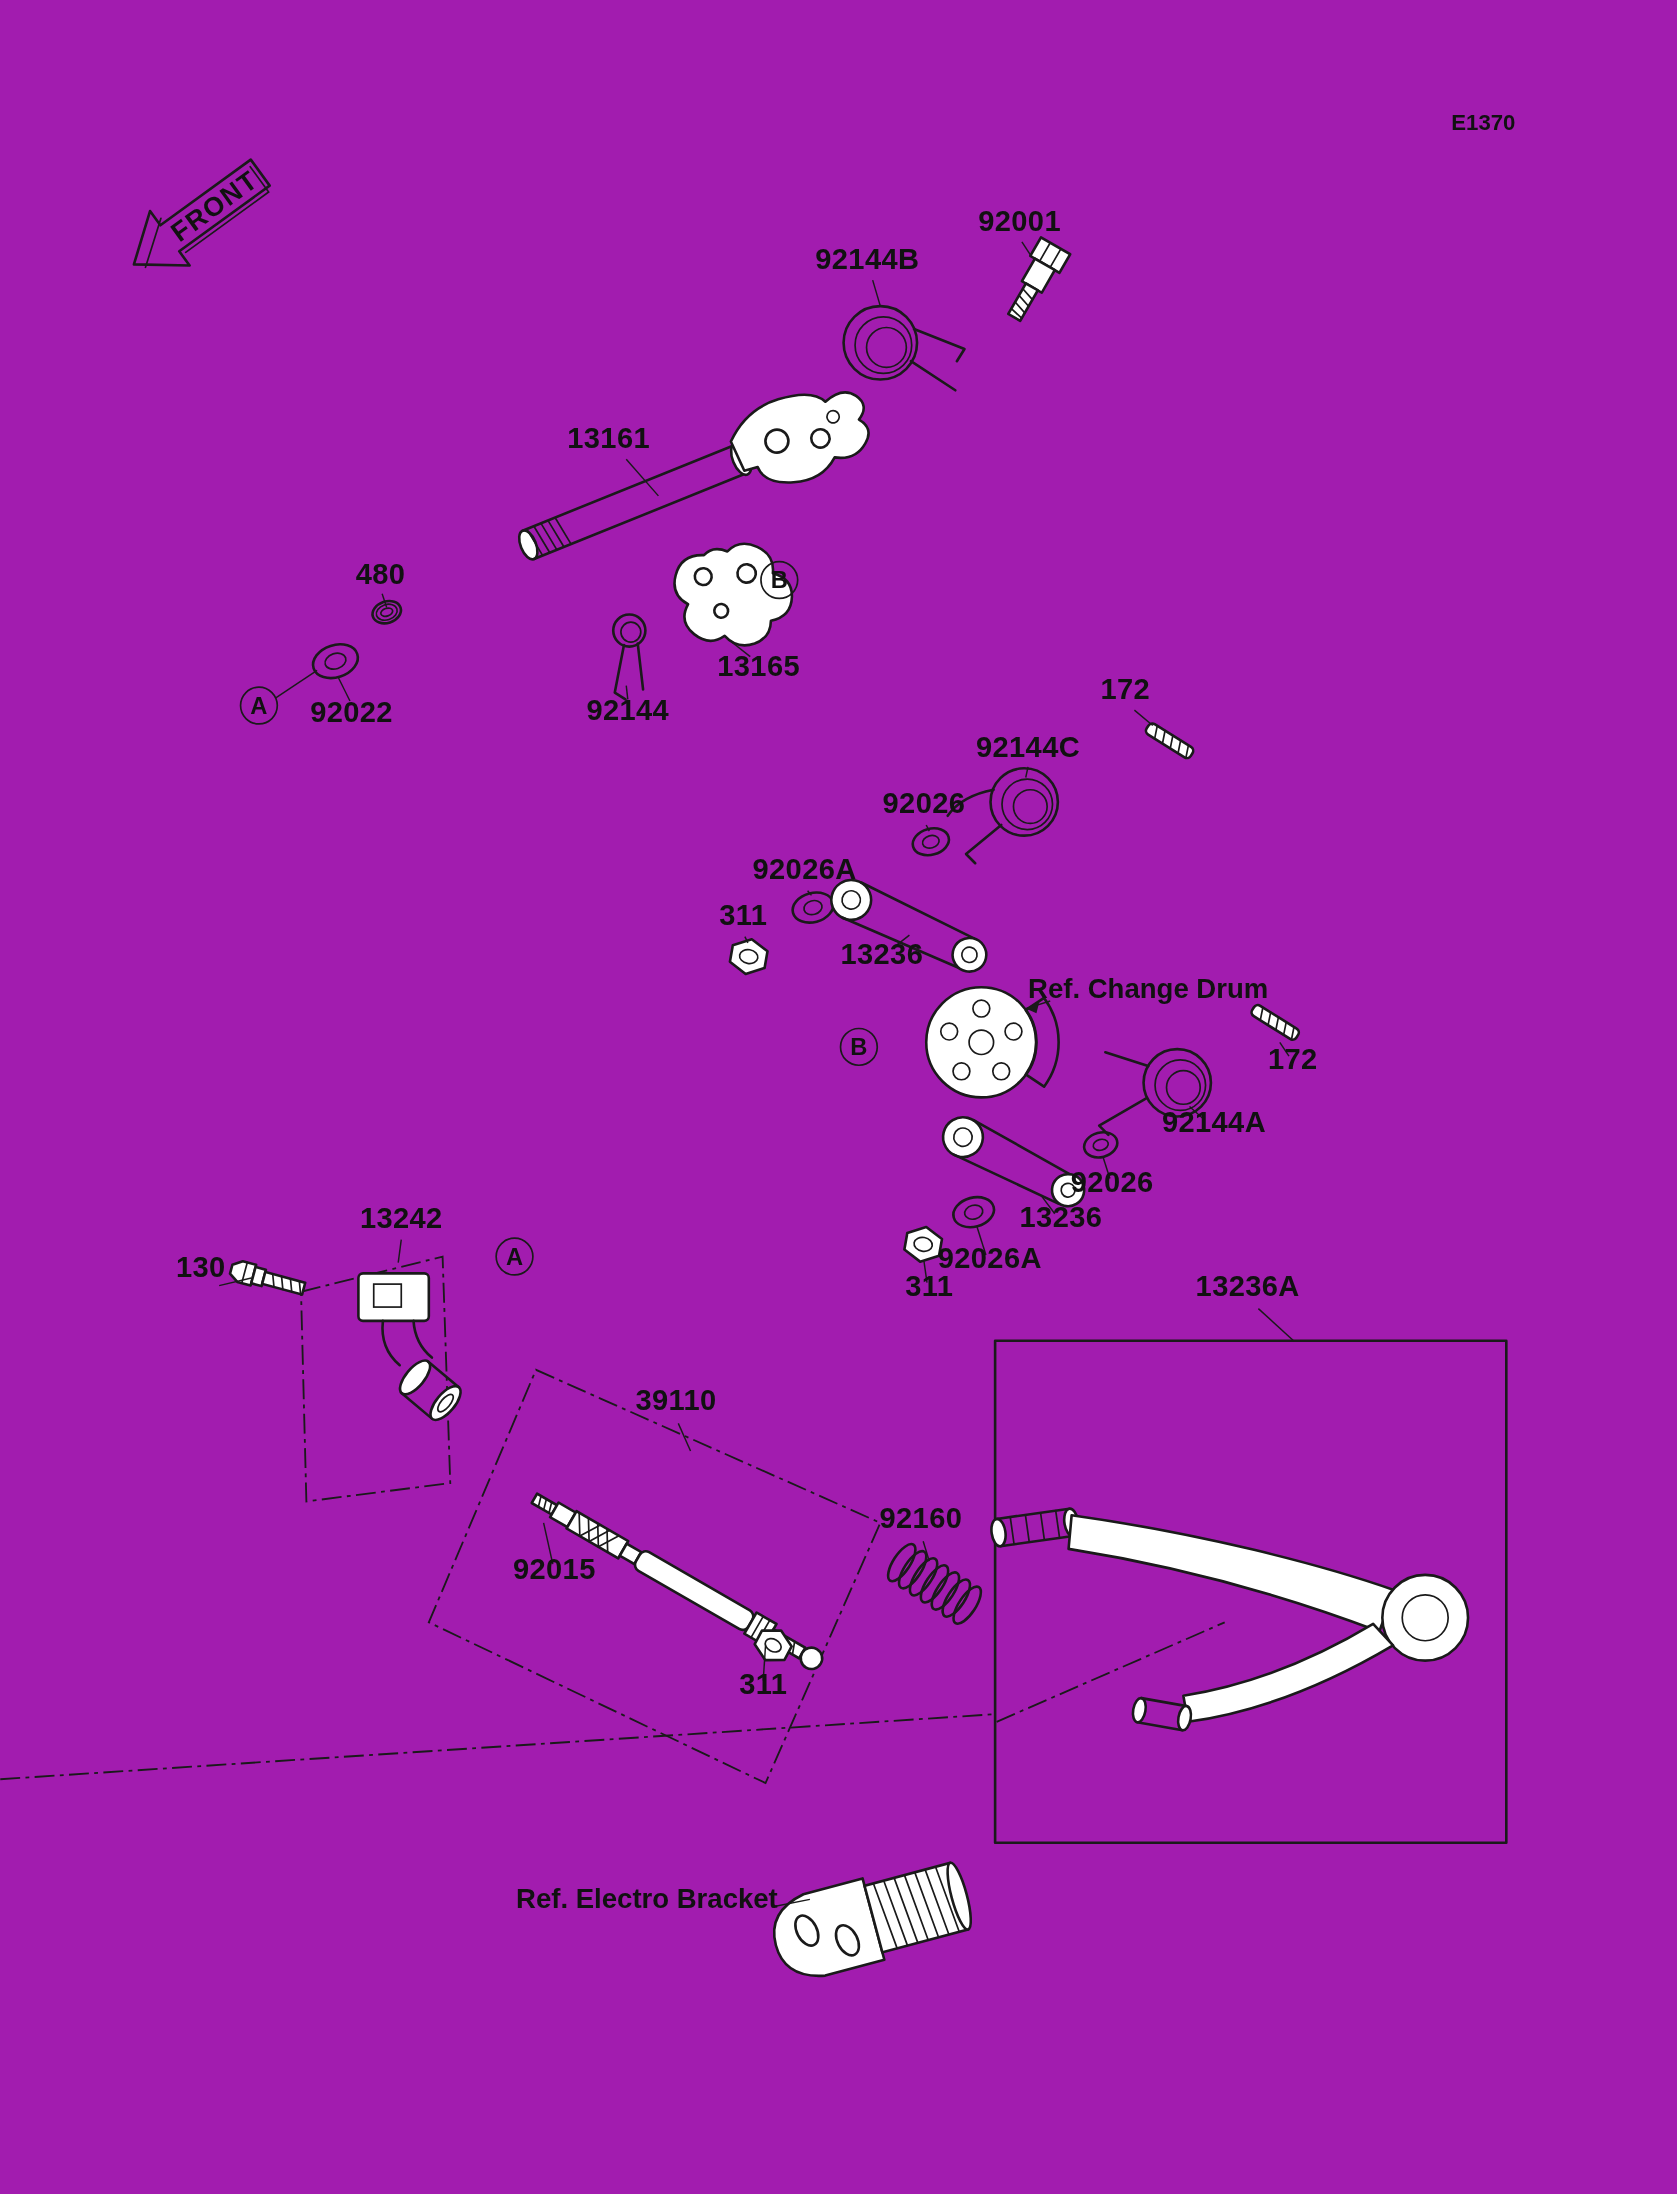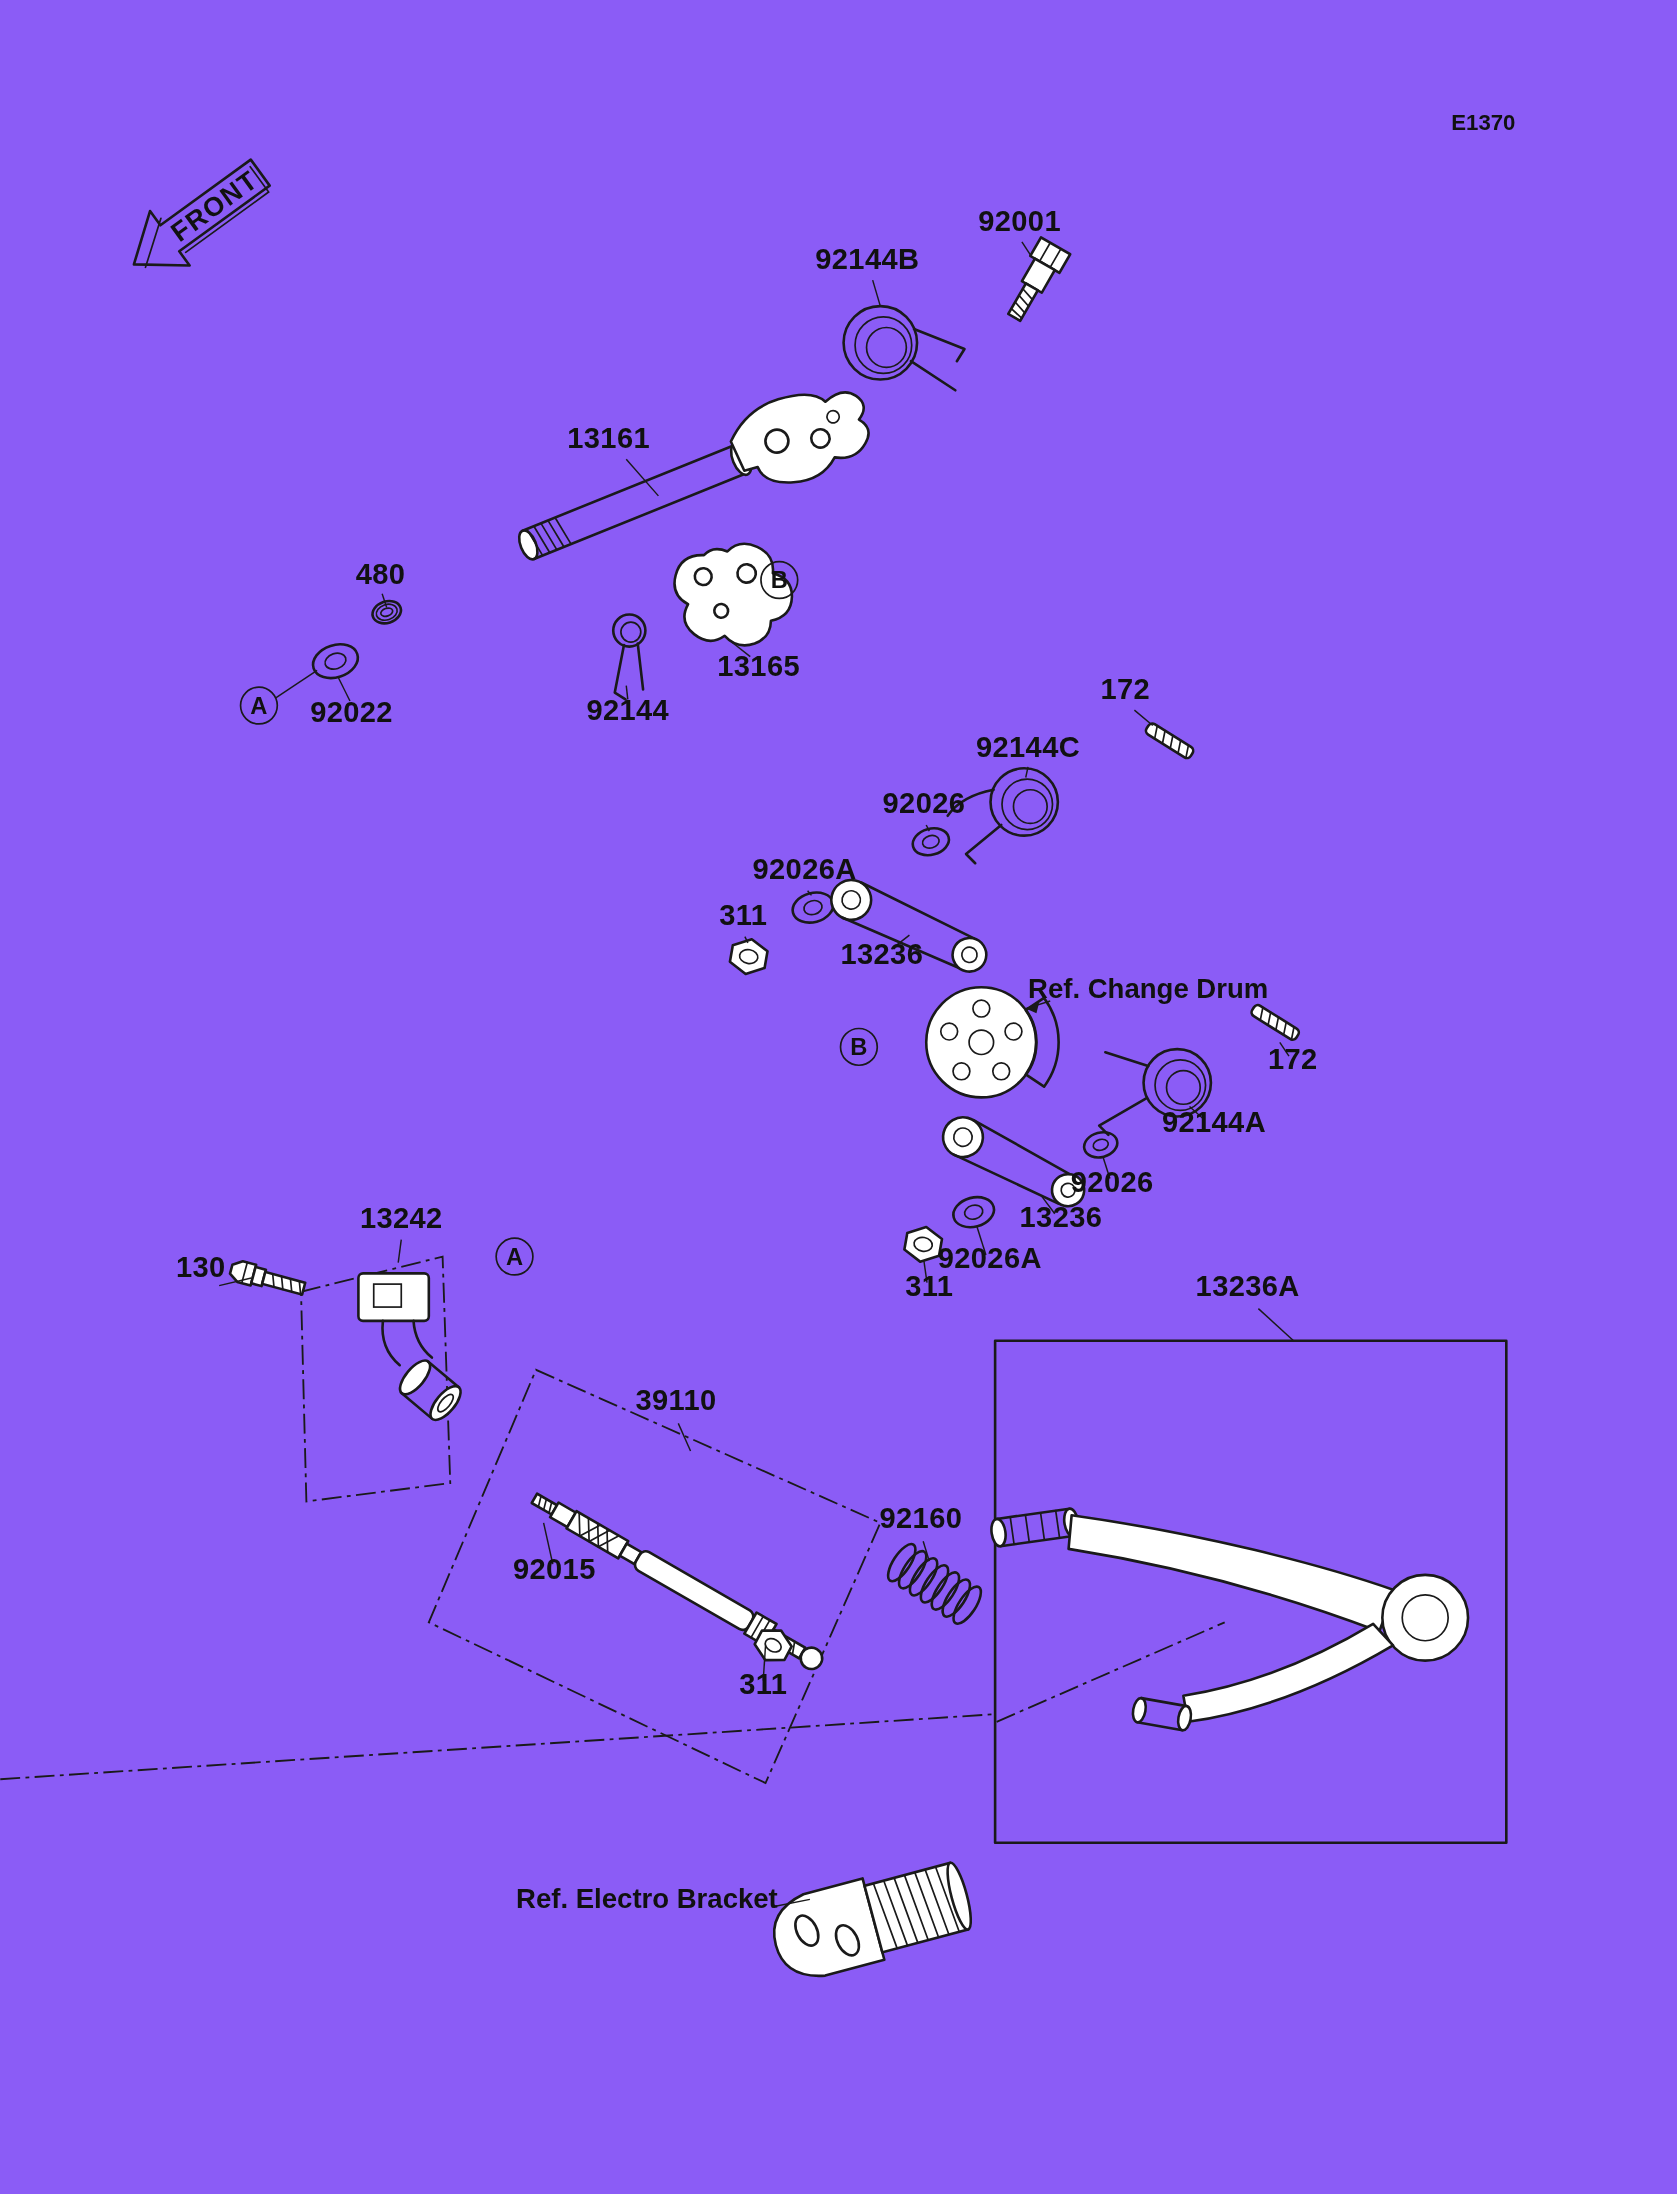--- a/index.html
+++ b/index.html
@@ -1,16 +1,16 @@
 <!DOCTYPE html>
 <html style="font-size:12.2px"><head>
 <meta charset="utf-8">
 <style>
   html,body{margin:0;padding:0;background:#ffffff;}
-  #stage{position:relative;width:1678px;height:2194px;background:#8b5cf6;overflow:hidden;}
+  #stage{position:relative;width:1678px;height:2194px;background:#a21caf;overflow:hidden;}
   svg{display:block;}
   .o{fill:none;stroke:#1a1a1a;stroke-width:3.4;stroke-linecap:round;stroke-linejoin:round;}
   .fw{fill:#ffffff;stroke:#1a1a1a;stroke-width:3.4;stroke-linecap:round;stroke-linejoin:round;}
   .thin{fill:none;stroke:#1a1a1a;stroke-width:2.2;stroke-linecap:round;}
   .leader{fill:none;stroke:#1a1a1a;stroke-width:1.9;}
   .dd{fill:none;stroke:#1a1a1a;stroke-width:2.4;stroke-dasharray:26 7 5 7;}
   .lbl{font-family:"Liberation Sans",sans-serif;font-weight:700;font-size:38px;fill:#111;letter-spacing:.5px;}
   .ref{font-family:"Liberation Sans",sans-serif;font-weight:700;font-size:36px;fill:#111;}
   .code{font-family:"Liberation Sans",sans-serif;font-weight:700;font-size:29px;fill:#111;}
   .co{font-family:"Liberation Sans",sans-serif;font-weight:700;font-size:31px;fill:#111;}

